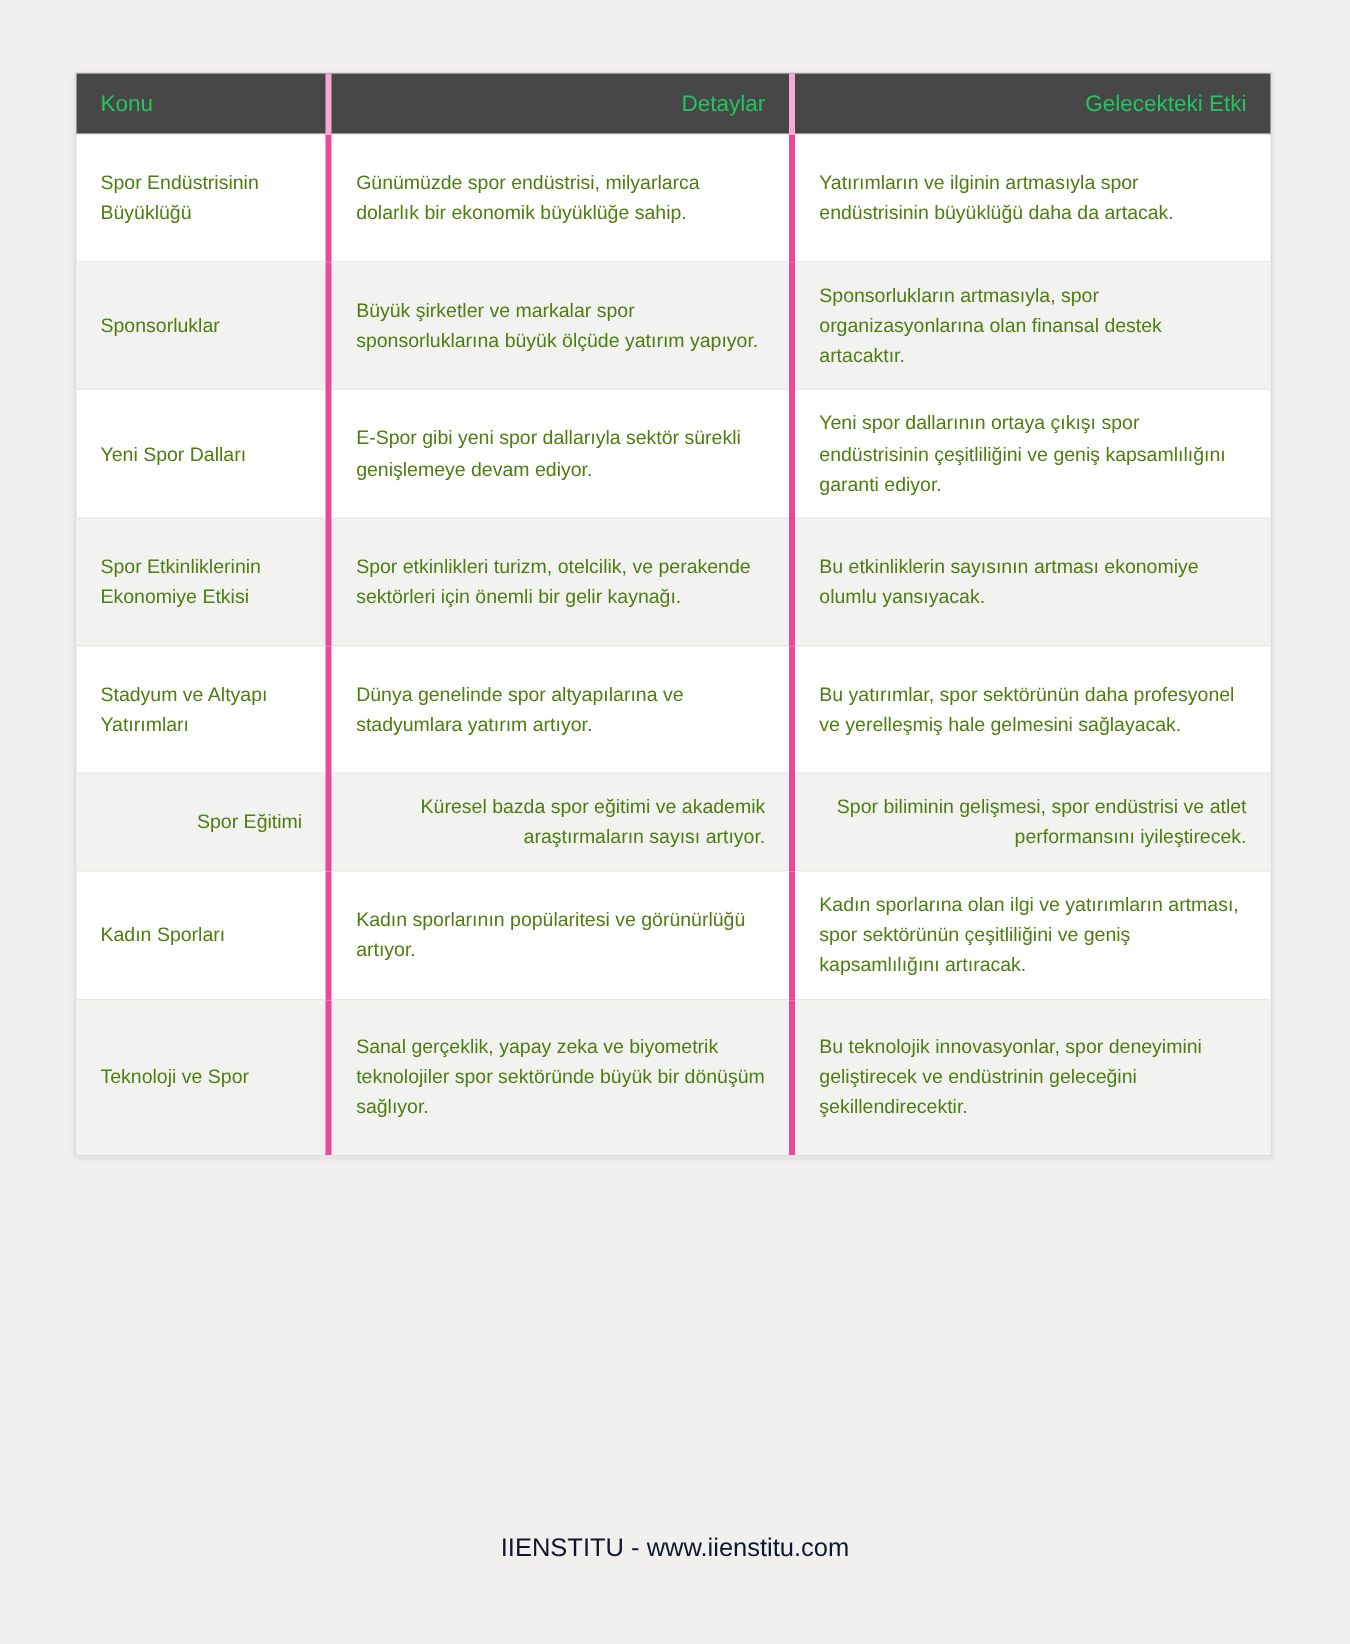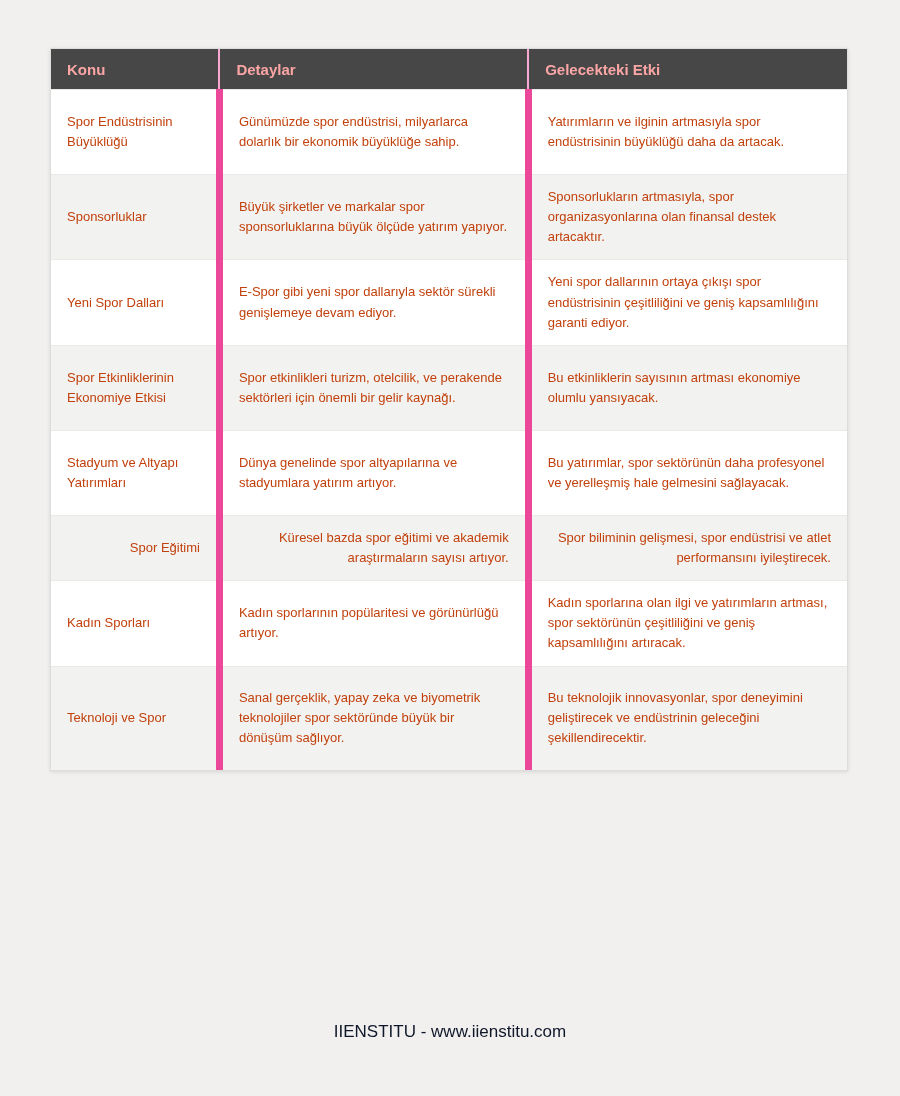--- a/index.html
+++ b/index.html
@@ -42,41 +42,42 @@
   table.data-table {
     width: 100%;
     border-collapse: collapse;
     table-layout: fixed;
   }
   col.c-topic   { width: 168px; }
   col.c-details { width: 308px; }
   col.c-impact  { width: 318px; }
   thead th {
     background: #474747;
-    color: #fca5a5;
+    color: #22c55e;
     font-size: 15px;
-    font-weight: bold;
+    font-weight: normal;
     text-align: left;
     padding: 11px 16px;
     height: 18px;
   }
   thead th + th {
-    border-left: 2px solid #f9a8d4;
+    border-left: 4px solid #f9a8d4;
+    text-align: right;
   }
   tbody td {
     font-size: 13px;
     line-height: 1.55;
-    color: #c2410c;
+    color: #4d7c0f;
     padding: 12px 16px;
     vertical-align: middle;
     border-top: 1px solid #e9e9e8;
     word-wrap: break-word;
   }
   tbody td + td {
-    border-left: 7px solid #ec4899;
+    border-left: 4px solid #ec4899;
   }
   tbody tr:nth-child(even) {
     background: #f2f2f1;
   }
   tbody tr.h85  { height: 85px; }
   tbody tr.h64  { height: 64px; text-align: right; }
   tbody tr.h104 { height: 104px; }
   .footer {
     position: absolute;
     left: 0;

